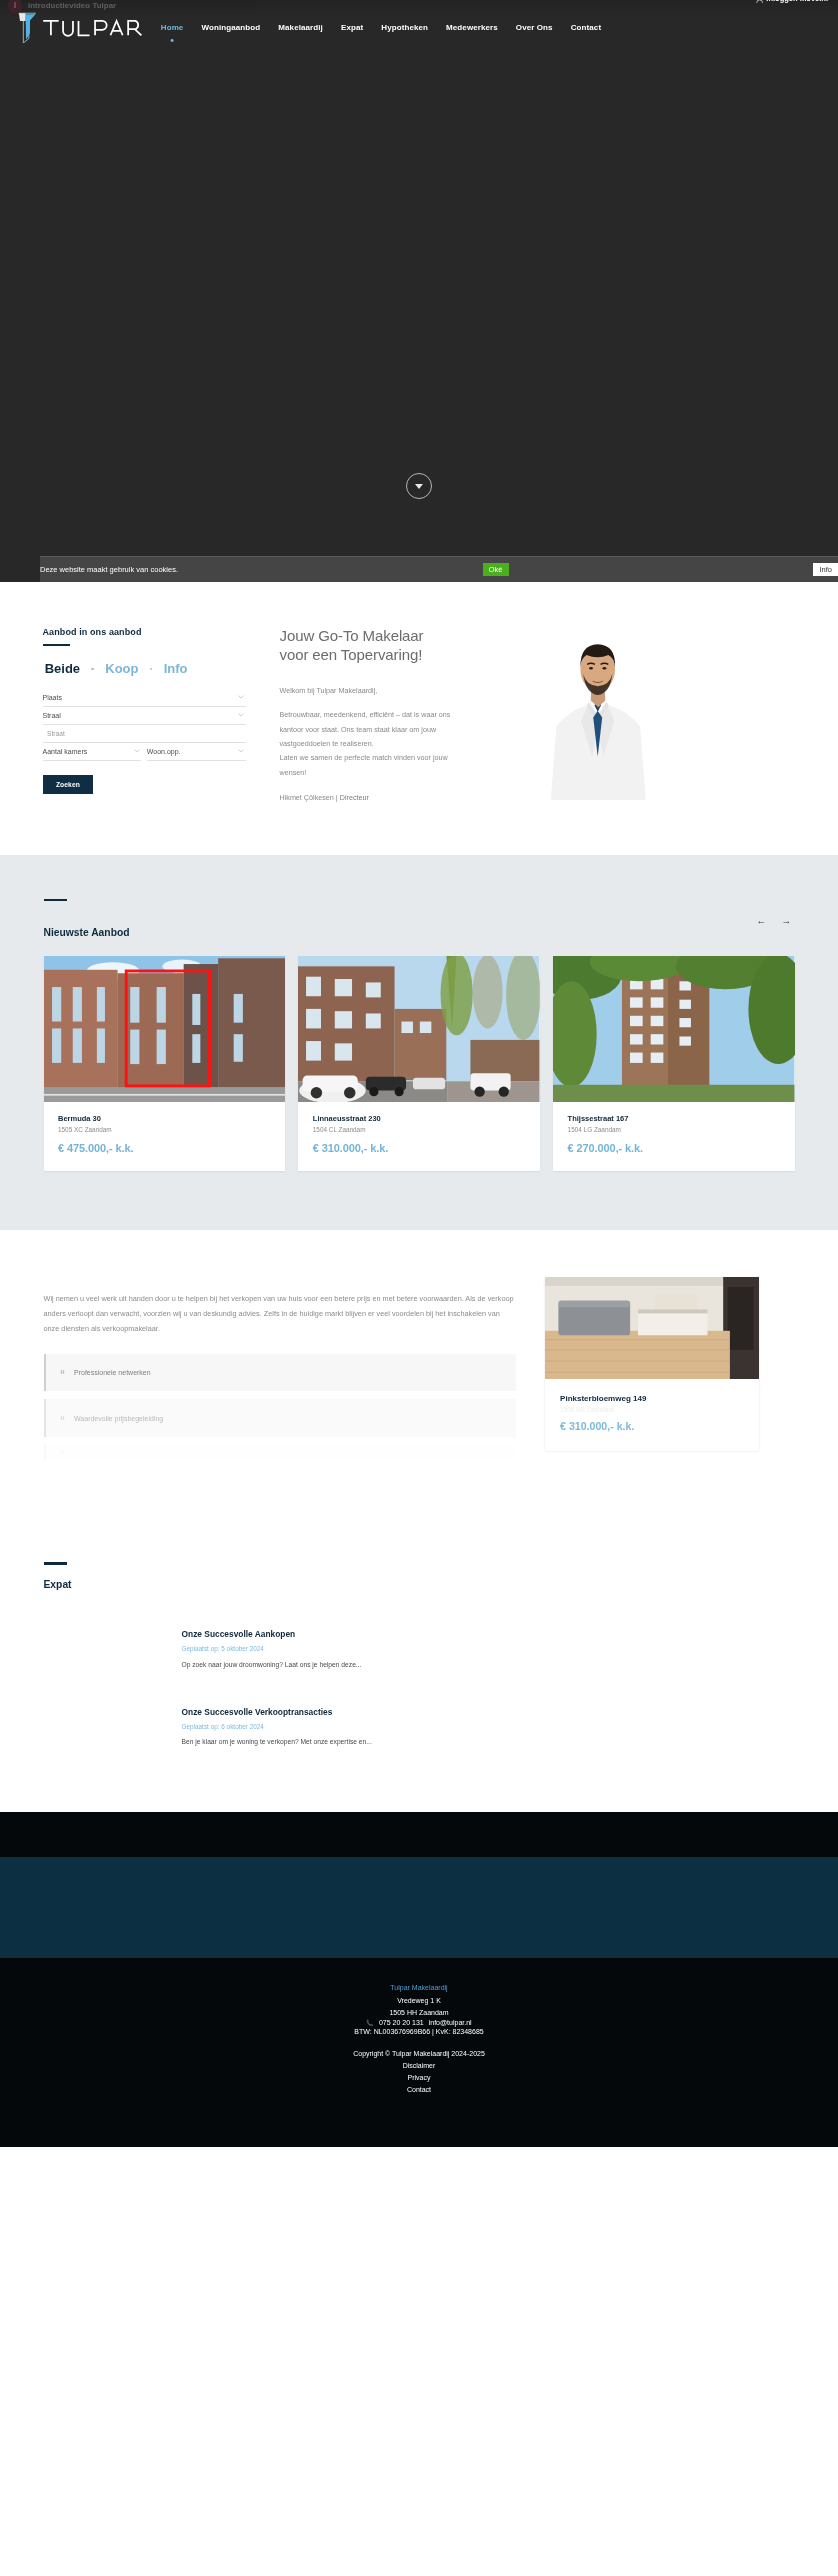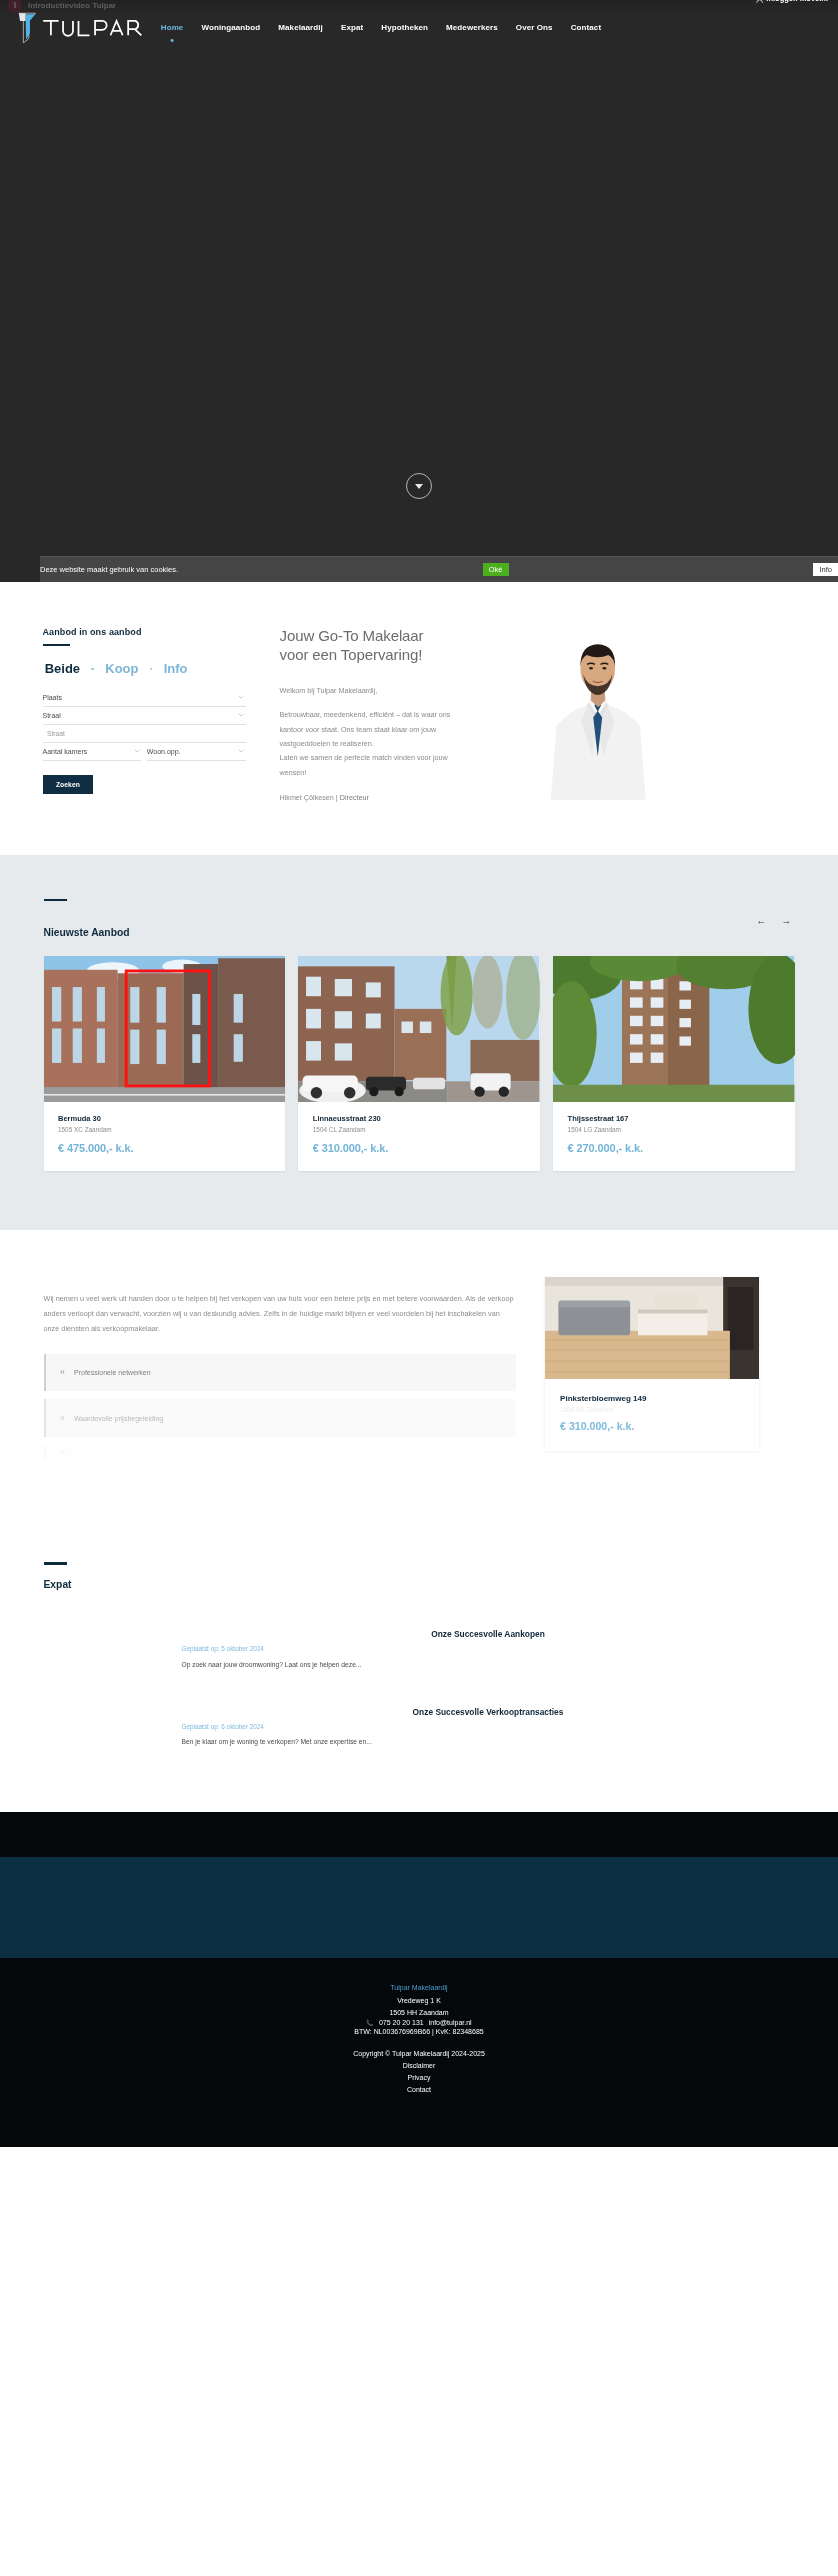--- a/index.html
+++ b/index.html
@@ -163,21 +163,21 @@
   .side-img { height:102px; overflow:hidden; position:relative;}
   .side-body { padding:14.5px 15.6px 19px; }
   .side-addr { font-size:8px; font-weight:700; color:#10283b; }
   .side-zip { font-size:6.4px; color:#ededed; margin-top:3.4px; }
   .side-price { font-size:10.6px; font-weight:700; color:#7cbadd; margin-top:7.3px; }
 
   
   .nieuws { background:#fff; padding:41px 0 67px; }
   .nw { width:771px; margin:0 auto; padding:0 10px; }
   .news-item { margin-top:39px; padding-left:138px; }
-  .news-title { font-size:8.4px; font-weight:700; color:#10283b;text-align:center; }
+  .news-title { font-size:8.4px; font-weight:700; color:#10283b; }
   .news-date { font-size:6.4px; color:#7cbadd; margin-top:6.1px; }
   .news-exc { font-size:6.7px; color:#4a4a4a; margin-top:8.4px; }
 
   
   .band-black { background:#04080b; height:45px; }
   .band-teal { background:#0c2f42; height:101px; }
   .footer { background:#04080b; padding:26px 0 50px; text-align:center; }
   .f-name { color:#4c9fd4; font-size:7px; margin-bottom:3.9px; }
   .f-line { color:#ffffff; font-size:7px; line-height:1.72; }
   .f-contact { color:#fff; font-size:7px; display:flex; align-items:center; justify-content:center; gap:5px;}

